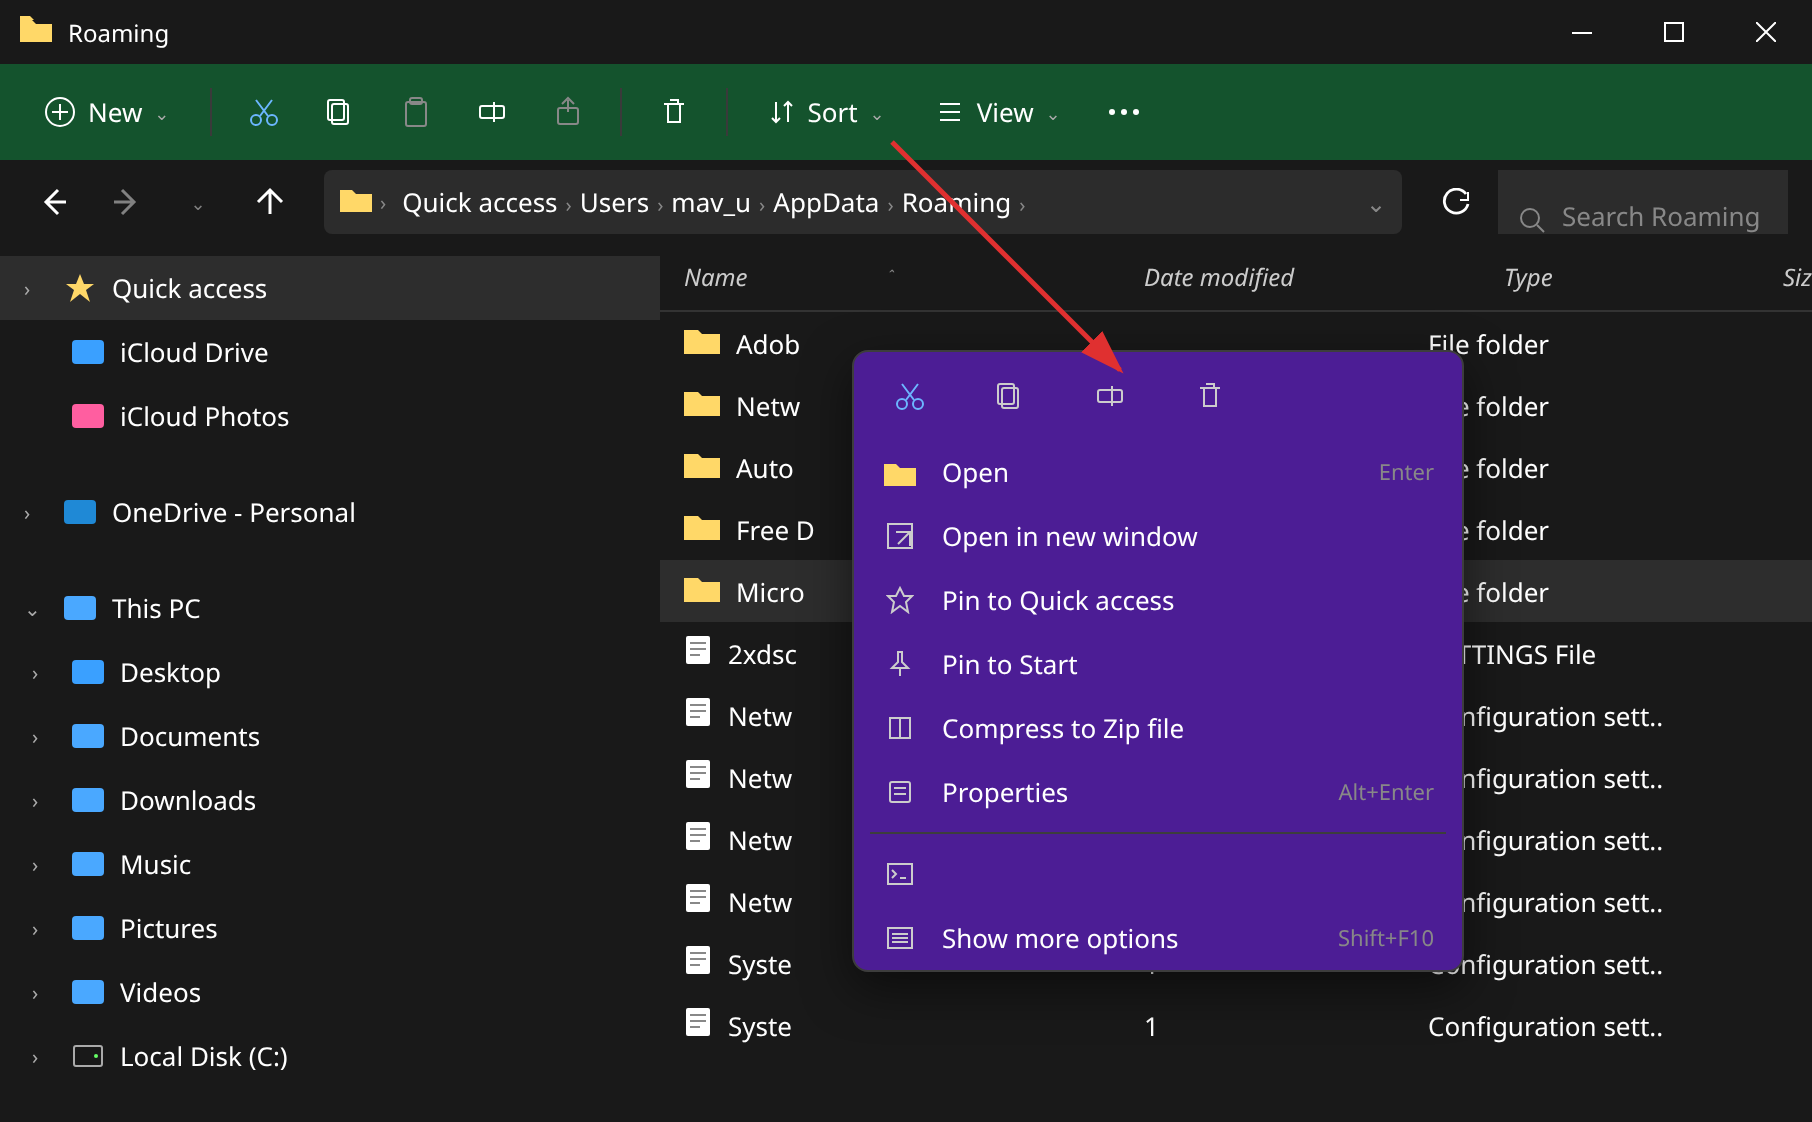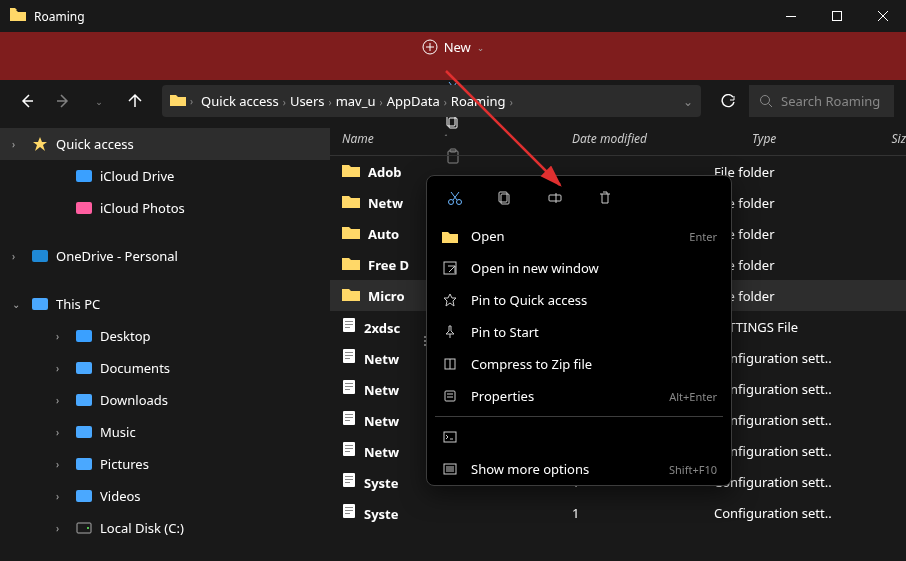--- a/index.html
+++ b/index.html
@@ -3,59 +3,59 @@
 <meta charset="utf-8">
 <style>
 * { margin:0; padding:0; box-sizing:border-box; font-family:"Segoe UI",system-ui,sans-serif; }
 body { background:#191919; color:#fff; width:906px; height:561px; overflow:hidden; position:relative; font-size:13px; }
 
 .titlebar { height:32px; display:flex; align-items:center; padding-left:10px; background:#191919; }
 .titlebar .icon { margin-right:8px; }
 .titlebar .title { color:#fff; font-size:12px; flex:1; }
 .winbtn { width:46px; height:32px; display:flex; align-items:center; justify-content:center; color:#fff; }
 
-.toolbar { height:48px; display:flex; align-items:center; padding:0 12px; gap:6px; background:#7f1d1d;flex-direction:column; }
+.toolbar { height:48px; display:flex; align-items:center; padding:0 12px; gap:6px; background:#14532d; }
 .tb-btn { display:flex; align-items:center; gap:6px; padding:6px 10px; border-radius:4px; color:#fff; }
 .tb-btn.icon-only { padding:6px 8px; }
 .tb-sep { width:1px; height:24px; background:#3a3a3a; margin:0 4px; }
 
 .navbar { height:42px; display:flex; align-items:center; padding:0 12px; gap:6px; background:#191919; }
 .nav-ico { width:30px; height:30px; display:flex; align-items:center; justify-content:center; color:#fff; border-radius:4px; }
 .nav-ico.dim { opacity:.45; }
 .breadcrumbs { flex:1; display:flex; align-items:center; gap:4px; background:#2c2c2c; height:32px; border-radius:4px; padding:0 8px; margin:0 6px; }
 .crumb { color:#fff; font-size:13px; padding:2px 4px; }
 .chev { color:#888; font-size:10px; }
 .bc-spacer { flex:1; }
-.searchbox { width:145px; height:32px; background:#2c2c2c; border-radius:0; display:flex; align-items:center; padding:0 10px; gap:8px; color:#888; }
+.searchbox { width:145px; height:32px; background:#2c2c2c; border-radius:0; display:flex; align-items:flex-end; padding:0 10px; gap:8px; color:#888; }
 
 .main { display:flex; height:calc(561px - 122px); }
 .sidebar { width:330px; background:#191919; overflow-y:auto; padding-top:6px; }
 .side-item { display:flex; align-items:center; height:32px; padding-left:12px; gap:6px; color:#fff; }
 .side-item.selected { background:#2d2d2d; }
-.side-item.child { padding-left:36px;margin-left:20px; }
+.side-item.child { padding-left:16px; }
 .expand-arrow { width:12px; color:#aaa; font-size:10px; }
 .side-icon { width:20px; height:16px; display:flex; align-items:center; justify-content:center; }
 .side-gap { height:16px; }
 
 .content { flex:1; display:flex; flex-direction:column; }
 .col-headers { display:flex; height:34px; align-items:center; border-bottom:1px solid #333; padding-left:12px; color:#ccc; font-size:12px;font-style:italic; }
 .ch-name { width:230px; display:flex; align-items:center; gap:6px; }
 .ch-date { width:142px; }
 .ch-type { width:118px;margin-left:38px; }
 .ch-size { flex:1;text-align:right; }
 .sort-caret { font-size:8px; color:#888; margin-left:64px; }
 
 .rows { flex:1; overflow:hidden; }
 .row { display:flex; align-items:center; height:31px; padding-left:12px; color:#fff; }
 .row.selected { background:#2d2d2d; }
-.r-name { width:230px; display:flex; align-items:flex-end; gap:8px; overflow:hidden; white-space:nowrap;font-weight:bold; }
+.r-name { width:230px; display:flex; align-items:center; gap:8px; overflow:hidden; white-space:nowrap; }
 .r-date { width:142px; white-space:nowrap; overflow:hidden; }
 .r-type { width:118px; white-space:nowrap; overflow:hidden; }
 
-.ctx { position:absolute; left:426px; top:175px; width:306px; background:#000000; border:1px solid #3d3d3d; border-radius:8px; box-shadow:0 8px 24px rgba(0,0,0,.5); overflow:hidden; z-index:10; }
+.ctx { position:absolute; left:426px; top:175px; width:306px; background:#4c1d95; border:1px solid #3d3d3d; border-radius:8px; box-shadow:0 8px 24px rgba(0,0,0,.5); overflow:hidden; z-index:10; }
 .ctx-top { height:44px; display:flex; align-items:center; gap:22px; padding:0 14px; }
 .ctx-top-btn { width:28px; height:28px; display:flex; align-items:center; justify-content:center; }
 .ctx-row { height:32px; display:flex; align-items:center; padding:0 14px; gap:12px; }
 .ctx-ico { width:18px; display:flex; justify-content:center; color:#ccc; }
 .ctx-label { flex:1; color:#fff; }
 .ctx-hint { color:#888; font-size:11px; }
 .ctx-sep { height:1px; background:#3d3d3d; margin:4px 8px; }
 
 .arrow { position:absolute; pointer-events:none; z-index:20; }
 </style>

